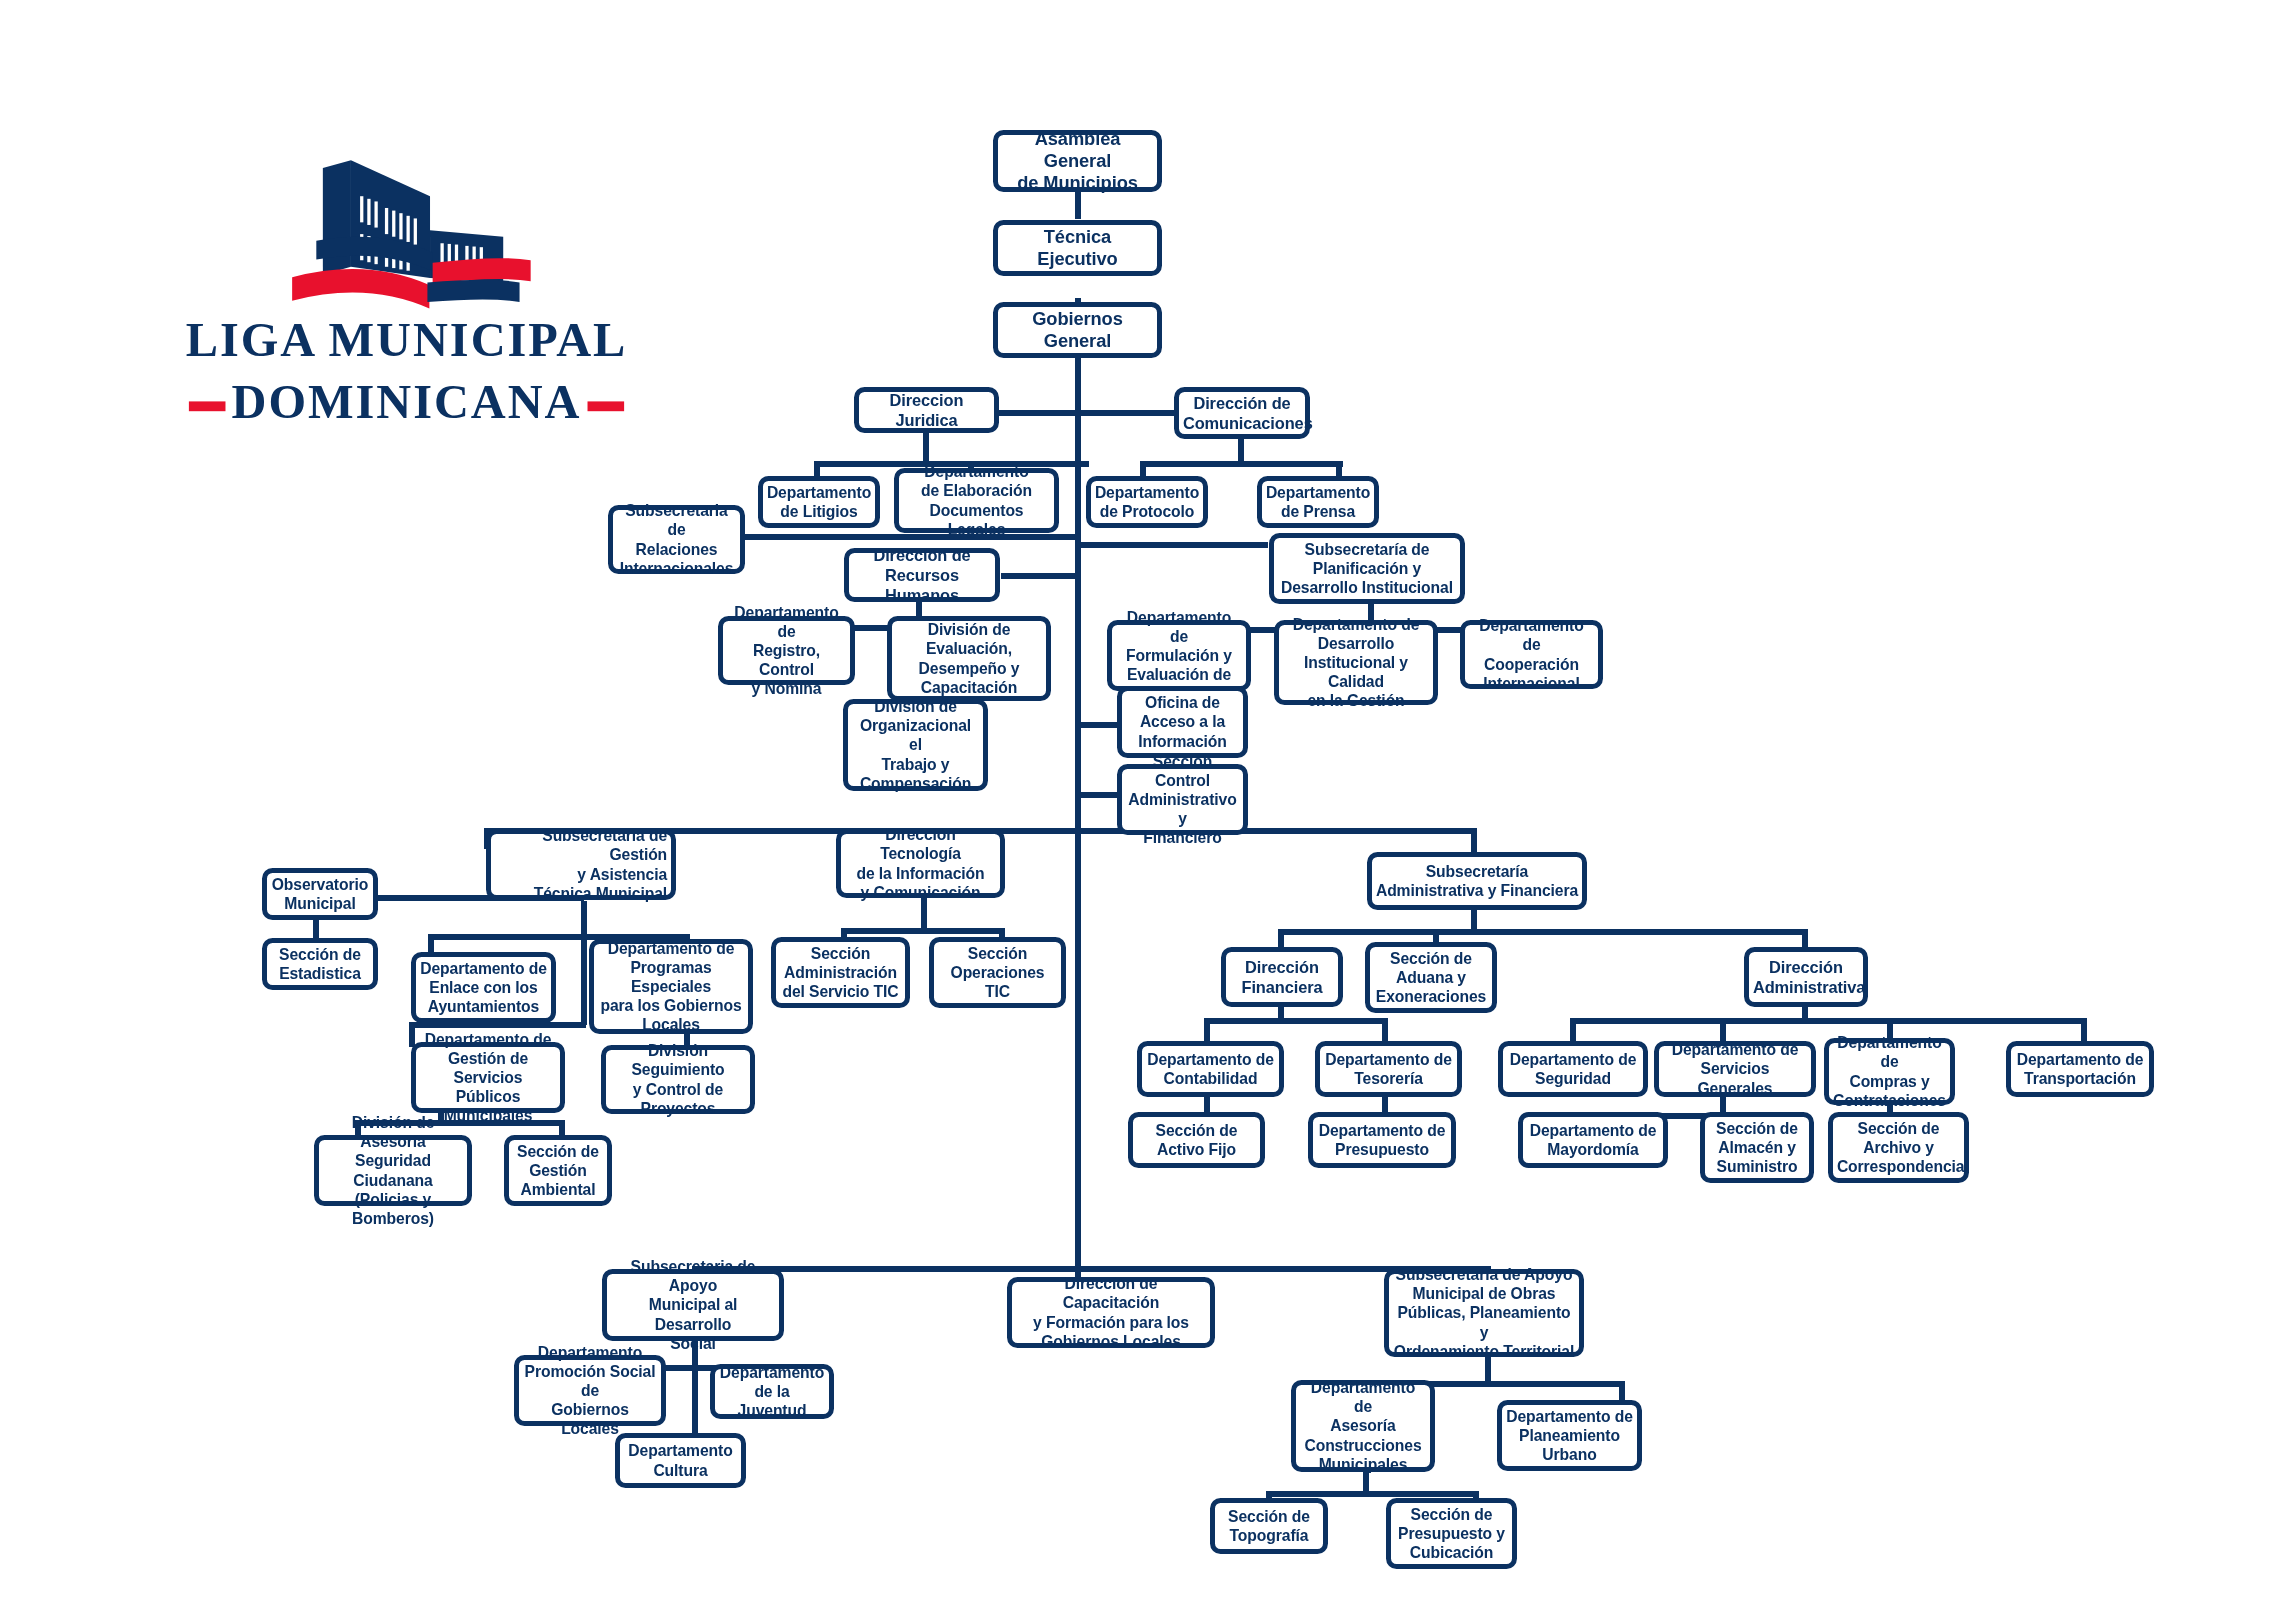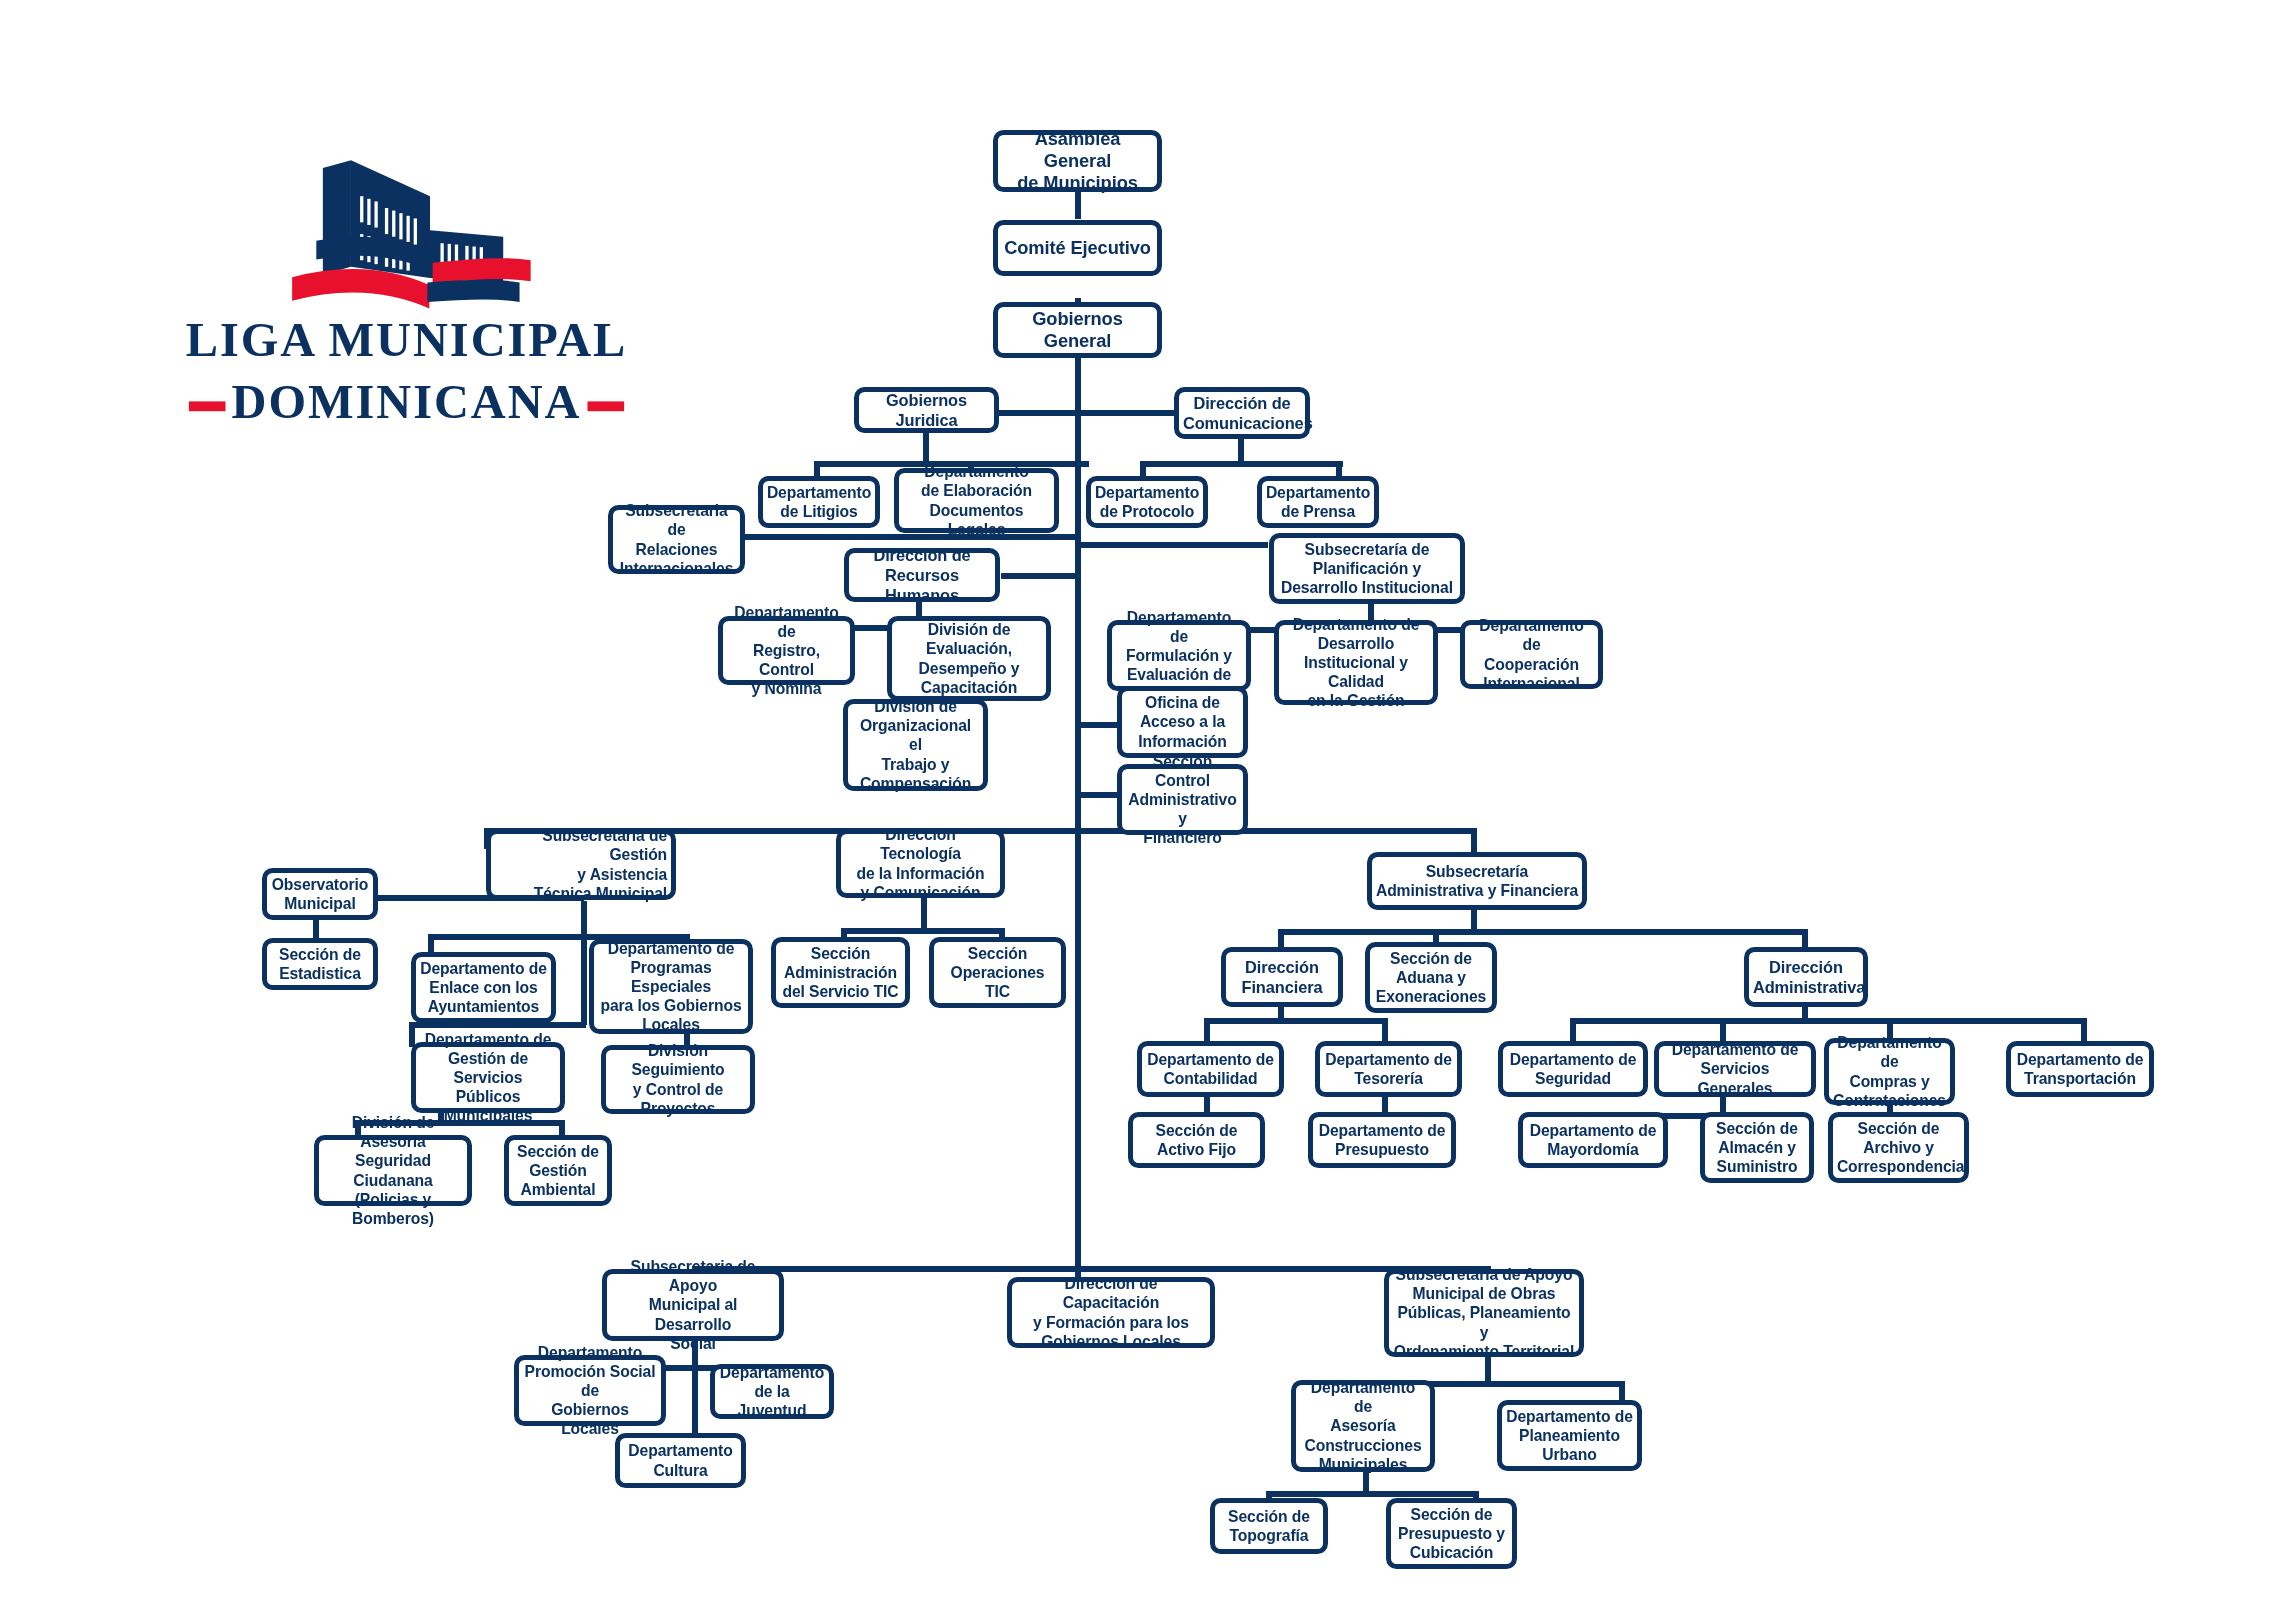--- a/index.html
+++ b/index.html
@@ -211,29 +211,29 @@
   <div class="ln" style="left:1363px;top:1471px;width:5.9px;height:22px;"></div>
   <div class="ln" style="left:1266px;top:1491px;width:213px;height:5.9px;"></div>
   <div class="ln" style="left:1266px;top:1491px;width:5.9px;height:22px;"></div>
   <div class="ln" style="left:1473px;top:1491px;width:5.9px;height:22px;"></div>
 
   <div class="node f28" style="left:993px;top:130px;width:169px;height:62px;">
       <span>Asamblea General<br>de Municipios</span>
     </div>
 
   <div class="node f28" style="left:993px;top:220px;width:169px;height:56px;">
-      <span>Comité Ejecutivo</span>
+      <span>Técnica Ejecutivo</span>
     </div>
 
   <div class="node f28" style="left:993px;top:302px;width:169px;height:56px;">
       <span>Gobiernos General</span>
     </div>
 
   <div class="node f25" style="left:854px;top:387px;width:145px;height:46px;">
-      <span>Gobiernos Juridica</span>
+      <span>Direccion Juridica</span>
     </div>
 
   <div class="node f25" style="left:1174px;top:387px;width:136px;height:52px;">
       <span>Dirección  de<br>Comunicaciones</span>
     </div>
 
   <div class="node f24" style="left:758px;top:476px;width:122px;height:52px;">
       <span>Departamento<br>de Litigios</span>
     </div>
 

